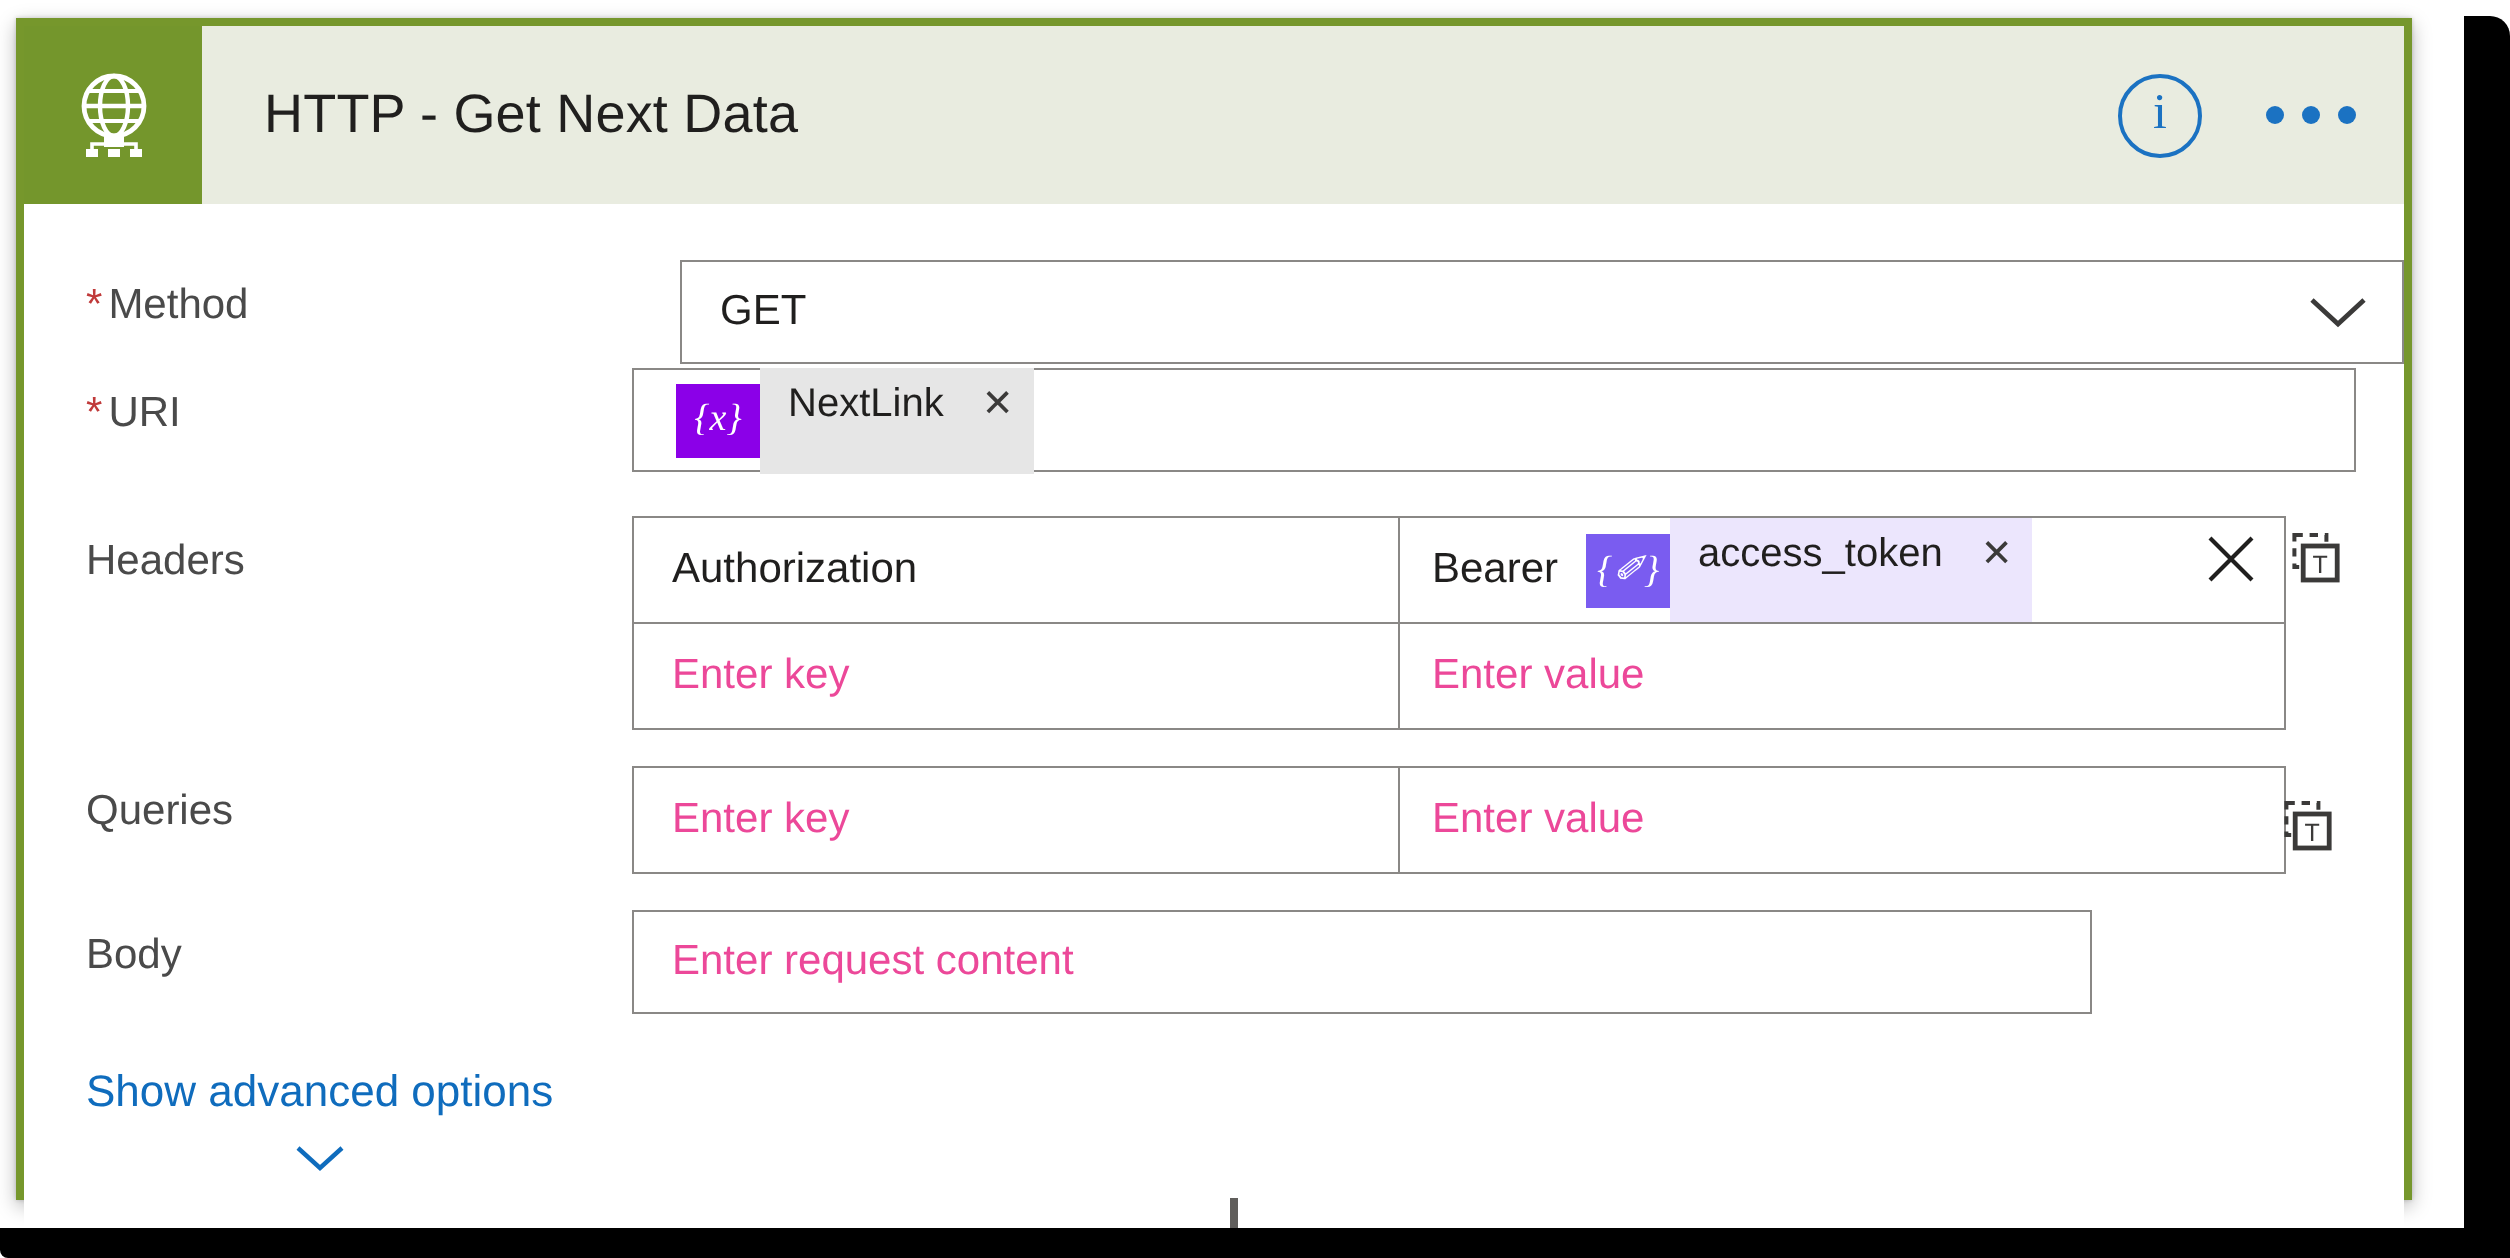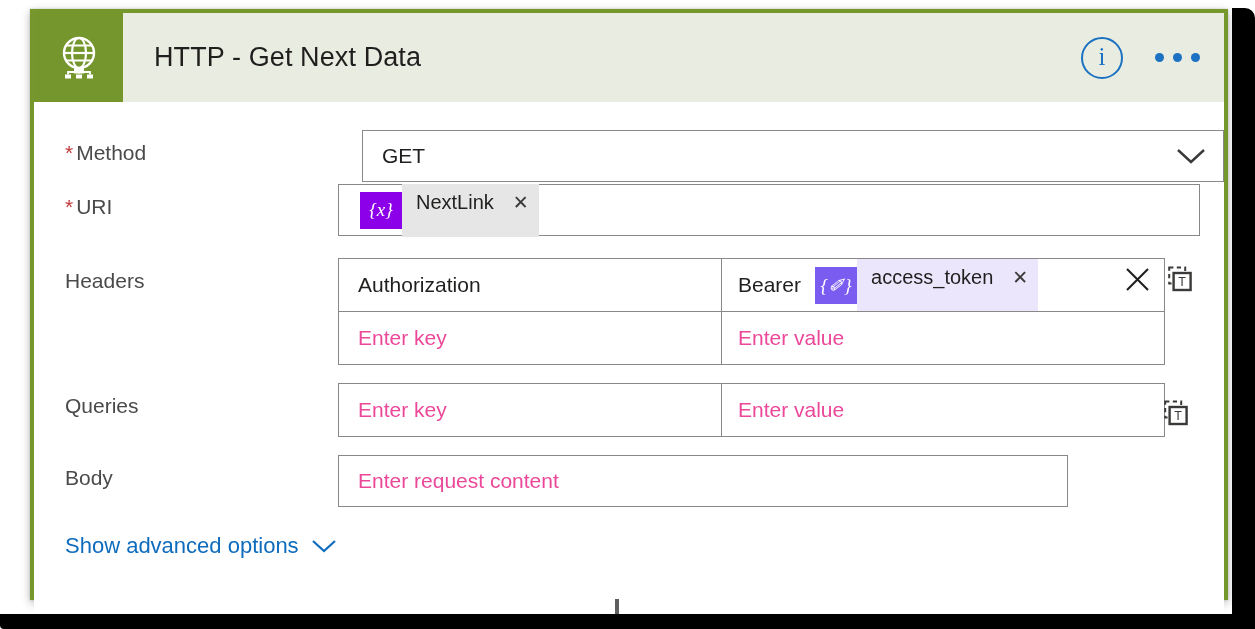--- a/index.html
+++ b/index.html
@@ -43,21 +43,21 @@
     left: 615px;
     top: 599px;
     width: 4px;
     height: 17px;
     background: #605e5c;
   }
 
   
   #action-card {
     position: absolute;
-    left: 30px;
+    left: 8px;
     top: 9px;
     width: 1198px;
     height: 591px;
     box-sizing: border-box;
     background: #ffffff;
     border: 4px solid #76972c;
     box-shadow: 0 3px 9px rgba(0,0,0,0.28), 0 0 2px rgba(0,0,0,0.18);
   }
 
   
@@ -290,20 +290,21 @@
   #body-field { width: 730px; }
 
   
   #advanced-row {
     margin-top: 26px;
     padding-left: 31px;
     display: inline-flex;
     align-items: center;
     gap: 12px;
     cursor: pointer;
+    flex-direction: column;
   }
   #advanced-label {
     font-size: 22px;
     color: #0f6cbd;
     white-space: nowrap;
   }
   #chevron-advanced { width: 26px; height: 16px; }
 </style>
 </head>
 <body>

